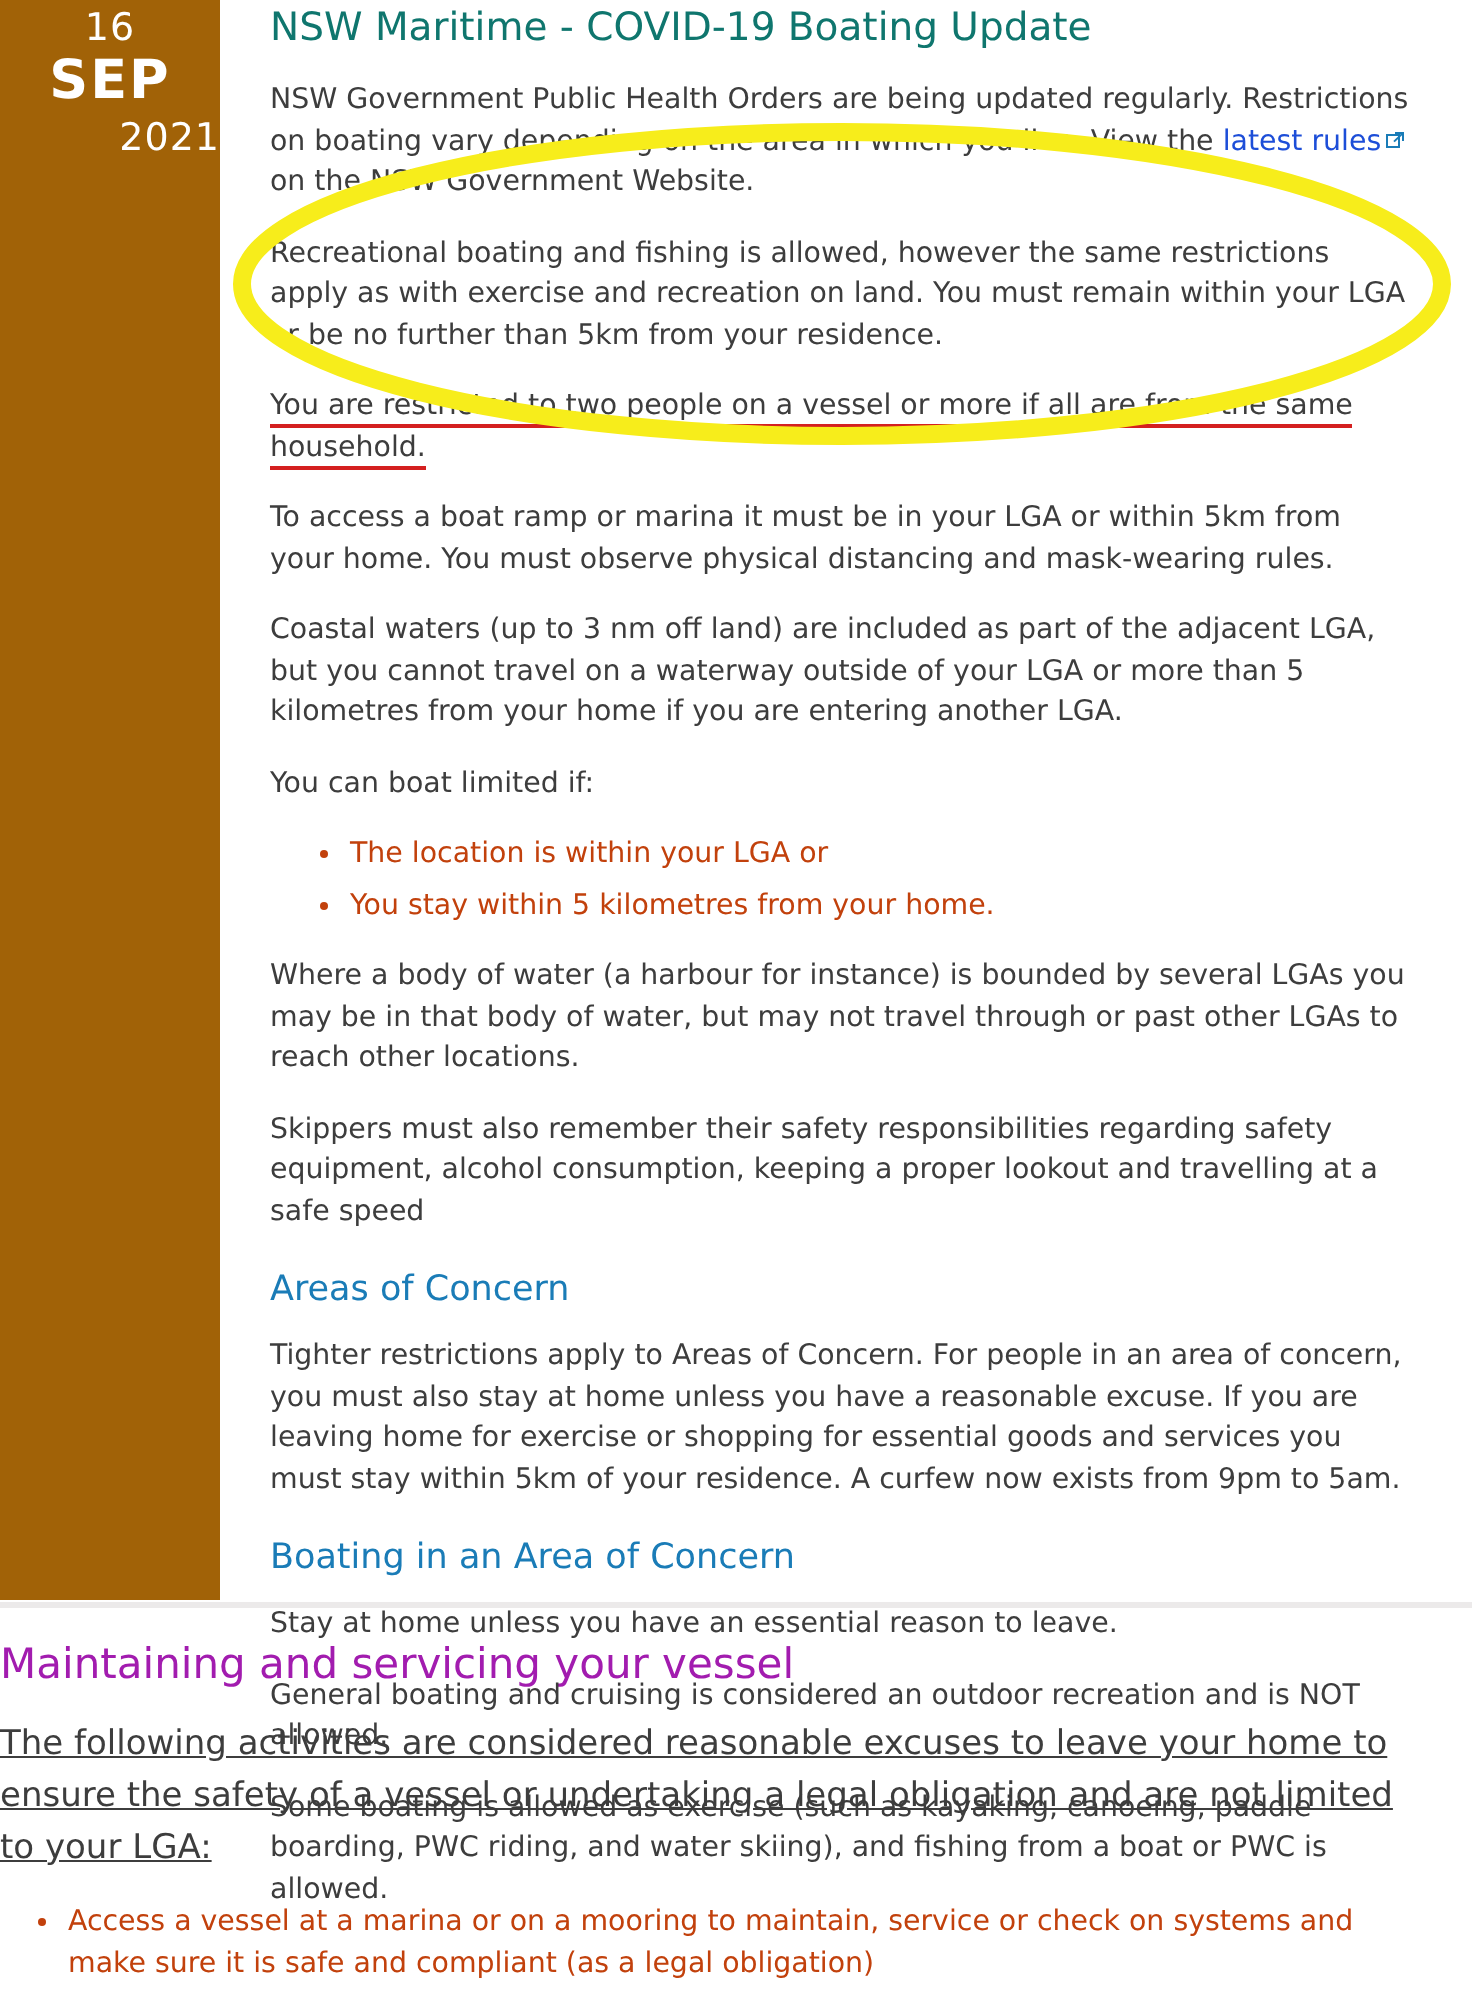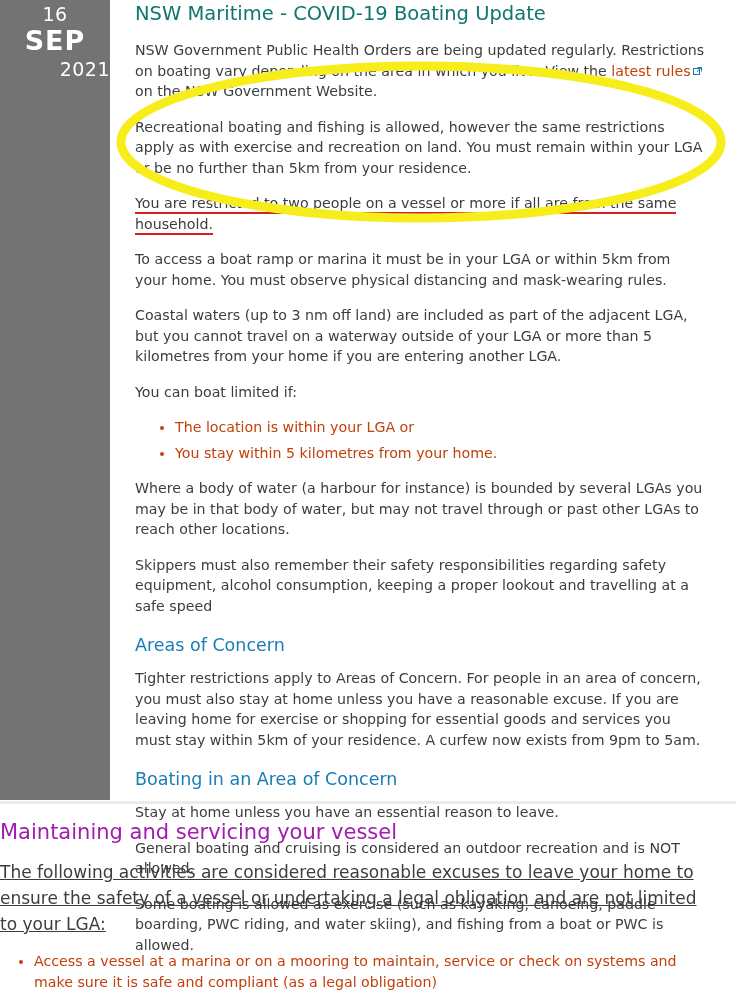--- a/index.html
+++ b/index.html
@@ -23,21 +23,21 @@
     align-items: stretch;
     background: #ffffff;
     height: 801px;
     box-sizing: border-box;
     border-bottom: 1px solid #ffffff;
   }
 
   #date-rail {
     width: 110px;
     min-width: 110px;
-    background: #737373;
+    background: #a16207;
     color: #ffffff;
     text-align: center;
     padding-top: 2px;
     box-sizing: border-box;
   }
   #date-rail .d-day {
     font-size: 19px;
     line-height: 24px;
     font-weight: 400;
     letter-spacing: 0.5px;
@@ -86,21 +86,21 @@
     margin: 0 0 15px 0;
     padding-left: 40px;
   }
   ul.bullets li {
     font-size: 14.2px;
     line-height: 20.5px;
     margin-bottom: 5px;
     color: #c2410c;
   }
   a.link {
-    color: #c2410c;
+    color: #1d4ed8;
     text-decoration: none;
   }
   .ext-icon {
     display: inline-block;
     width: 9px;
     height: 9px;
     margin-left: 2px;
     position: relative;
     top: 0px;
   }

